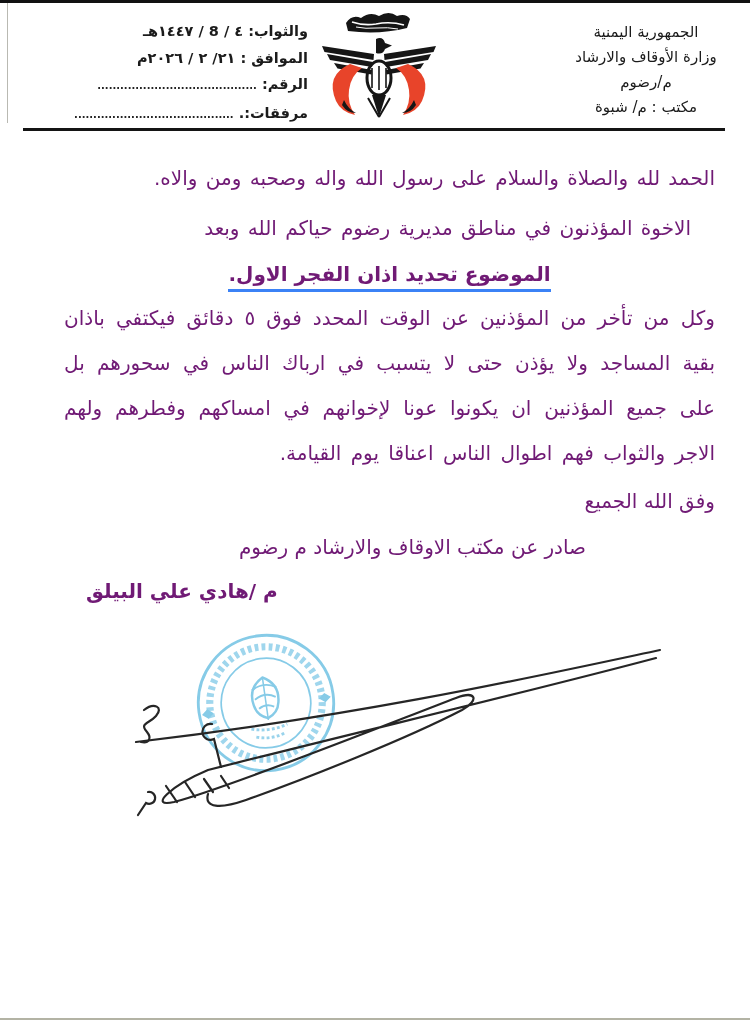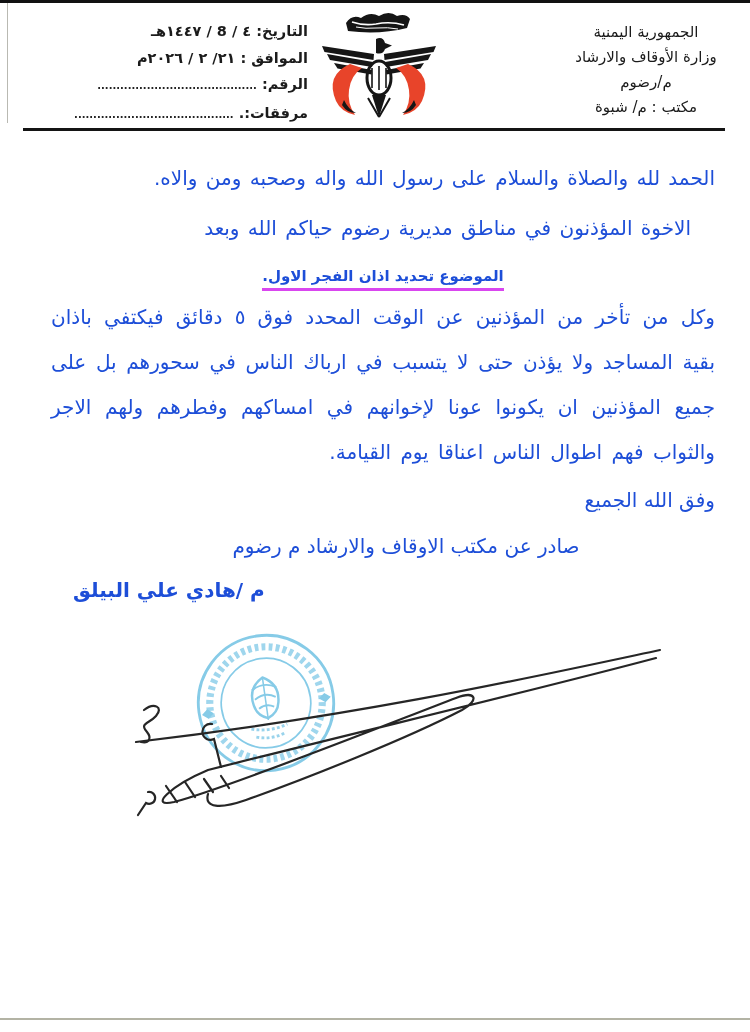--- a/index.html
+++ b/index.html
@@ -45,35 +45,35 @@
     white-space:nowrap;
   }
   .meta-line .dots{
     font-size:10px;letter-spacing:1px;font-weight:bold;color:#222;
   }
   .header-divider{
     position:absolute;top:128px;right:25px;width:702px;height:3px;background:var(--divider);
   }
   
   .letter-body{
-    position:absolute;top:150px;right:35px;left:51px;
-    font-size:20px;color:#1d4ed8;
+    position:absolute;top:150px;right:35px;left:64px;
+    font-size:20px;color:#701a75;
   }
   .salutation{
     margin-top:12px;text-align:right;line-height:32px;word-spacing:2px;
   }
   .addressee{
     margin-top:18px;margin-right:24px;text-align:right;line-height:32px;word-spacing:2px;
   }
   .subject-row{
     margin-top:18px;text-align:center;
   }
   .subject{
-    display:inline-block;font-weight:bold;font-size:15px;
-    border-bottom:3px solid #d946ef;padding-bottom:3px;
+    display:inline-block;font-weight:bold;font-size:20px;
+    border-bottom:3px solid #3b82f6;padding-bottom:3px;
   }
   .para{
     text-align:justify;line-height:45px;word-spacing:3px;
   }
   .para1{margin-top:8px;}
   .para2{margin-top:4px;}
   .para2::first-line{word-spacing:4px;}
   .prayer{
     margin-top:9px;line-height:32px;
   }
@@ -137,21 +137,21 @@
 
       <path d="M34,56 q-25,11 -14,37 q5,11 19,14 q-8,-12 -6,-25 q2,-15 13,-22 z" fill="var(--flag-red)"></path>
       <path d="M92,56 q25,11 14,37 q-5,11 -19,14 q8,-12 6,-25 q-2,-15 -13,-22 z" fill="var(--flag-red)"></path>
       <path d="M28,92 q4,9 12,13 q-9,0 -14,-8 z" fill="#161616"></path>
       <path d="M98,92 q-4,9 -12,13 q9,0 14,-8 z" fill="#161616"></path>
     </svg>
   </div>
 
   <div class="meta-block">
     <div class="meta-line">
-      <span>التاريخ:</span>
+      <span>والثواب:</span>
       <span>٤ / 8 / ١٤٤٧هـ</span>
     </div>
     <div class="meta-line">
       <span>الموافق :</span>
       <span>٢١/ ٢ / ٢٠٢٦م</span>
     </div>
     <div class="meta-line">
       <span>الرقم:</span>
       <span class="dots">..........................................</span>
     </div>

